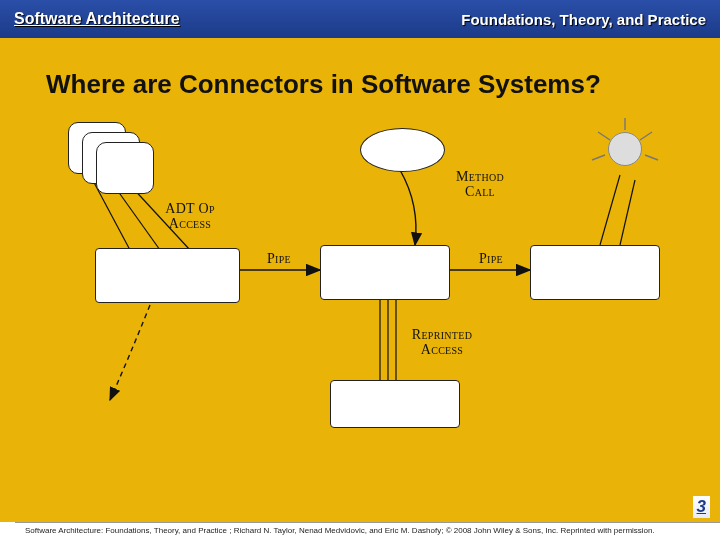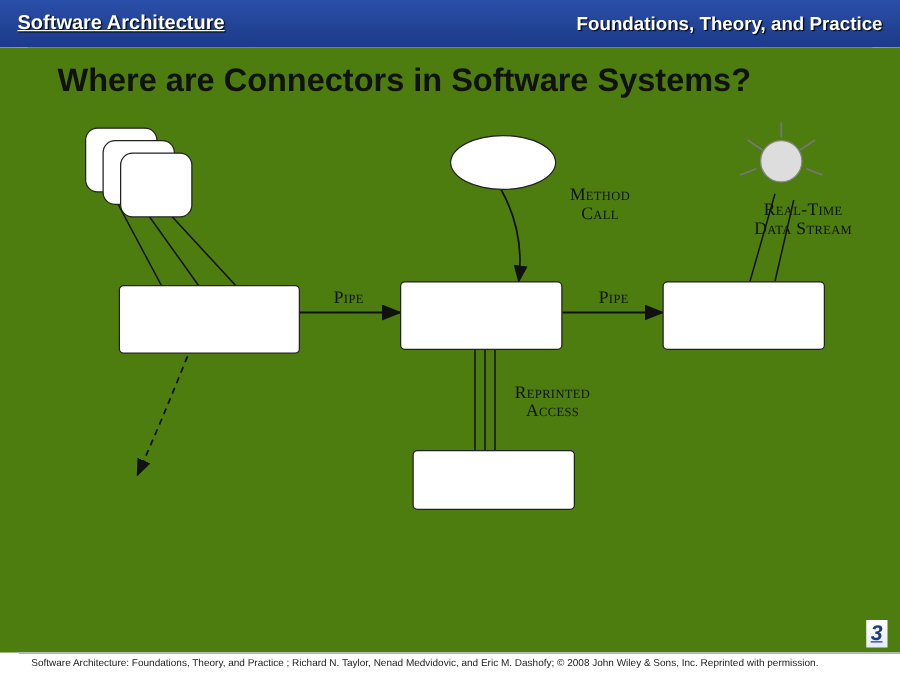--- a/index.html
+++ b/index.html
@@ -19,22 +19,22 @@
     align-items: center;
     padding: 0 14px;
     color: #fff;
     font-weight: bold;
   }
   .header-left { font-size: 16px; text-shadow: 1px 1px 1px #000; text-decoration: underline; }
   .header-right { font-size: 15px; text-shadow: 1px 1px 1px #000; }
   .content-frame {
     position: absolute;
     top: 38px; left: 0; right: 0; bottom: 18px;
-    padding: 8px 22px 6px 22px;
-    background: #4d7c0f;
+    padding: 28px 22px 6px 22px;
+    background: #eab308;
   }
   .side-gradient-left {
     position: absolute; top: 38px; bottom: 18px; left: 0; width: 22px;
     background: linear-gradient(to right, #c8d6f0, #fff);
   }
   .side-gradient-right {
     position: absolute; top: 38px; bottom: 18px; right: 0; width: 22px;
     background: linear-gradient(to left, #c8d6f0, #fff);
   }
   .title {
@@ -156,23 +156,23 @@
     <div class="box" style="left:280px;top:135px;width:130px;height:55px;border-radius:4px"></div>
 
     <div class="box" style="left:490px;top:135px;width:130px;height:55px;border-radius:4px"></div>
 
     <div class="box" style="left:290px;top:270px;width:130px;height:48px;border-radius:4px"></div>
 
     <div class="oval" style="left:320px;top:18px;width:85px;height:44px"></div>
 
     <div style="position:absolute;left:568px;top:22px;width:34px;height:34px;border:1.5px solid #888;border-radius:50%;background:#ddd"></div>
 
+    <div class="label" style="left:110px;top:92px;width:80px">ADT Op Access</div>
     <div class="label" style="left:214px;top:142px;width:50px">Pipe</div>
     <div class="label" style="left:426px;top:142px;width:50px">Pipe</div>
     <div class="label" style="left:405px;top:60px;width:70px">Method Call</div>
-    <div class="label" style="left:560px;top:72px;width:85px">Real-Time Data Stream</div>
     <div class="label" style="left:362px;top:218px;width:80px">Reprinted Access</div>
   </div>
 </div>
 
 <div class="pagenum">3</div>
 
 <div class="footer">Software Architecture: Foundations, Theory, and Practice ; Richard N. Taylor, Nenad Medvidovic, and Eric M. Dashofy; © 2008 John Wiley &amp; Sons, Inc. Reprinted with permission.</div>
 
 </body></html>

